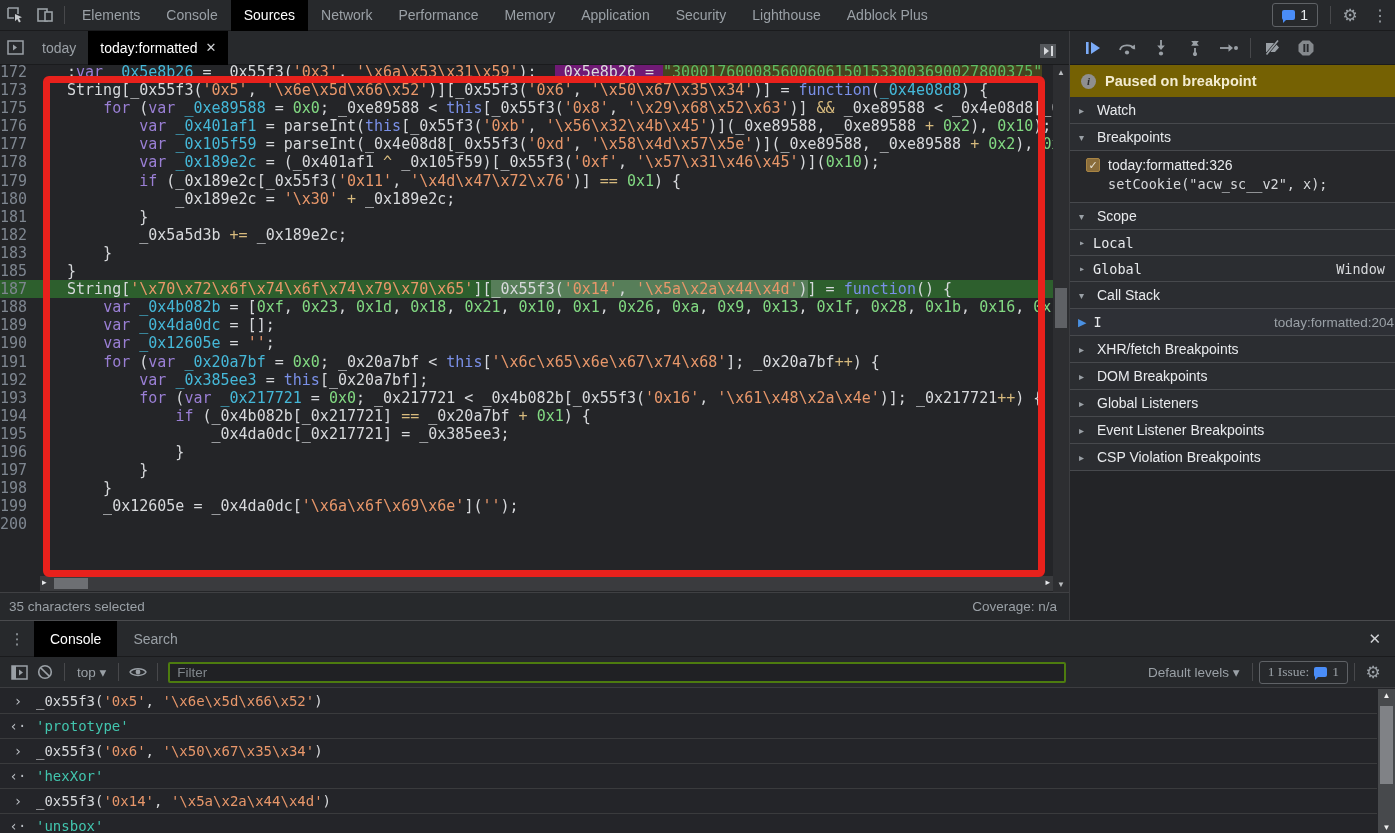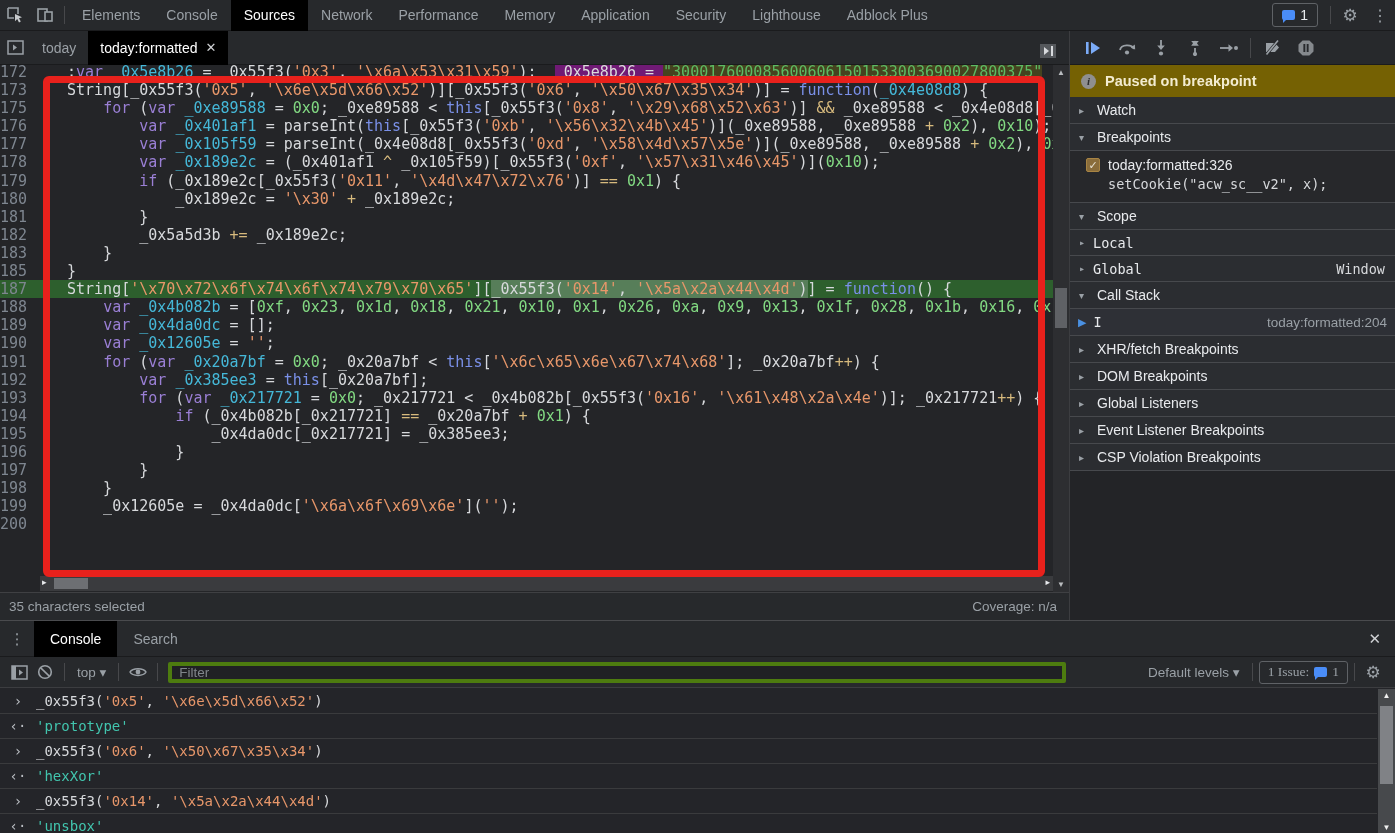--- a/index.html
+++ b/index.html
@@ -87,34 +87,34 @@
     color:#e8e3d5; font-size:11px; line-height:12px; text-align:center; cursor:pointer; }
   .bp-line2 { margin:3px 0 0 22px; font-family:"DejaVu Sans Mono", monospace; font-size:13.5px; color:#d7d9dc; }
   .scope-row { height:26px; background:#2b2d31; border-bottom:1px solid #47494d; display:flex; align-items:center;
     padding-left:9px; gap:8px; color:#e8eaed; cursor:pointer;
     font-family:"DejaVu Sans Mono", monospace; font-size:13.5px; }
   .scope-row .val { margin-left:auto; padding-right:10px; color:#d7d9dc; }
   .frame-row { height:27px; background:#2e3036; border-bottom:1px solid #47494d; display:flex; align-items:center;
     padding-left:8px; gap:7px; cursor:pointer; }
   .frame-marker { color:#4a90e2; font-size:11px; }
   .frame-fn { color:#e8eaed; font-family:"DejaVu Sans Mono", monospace; font-size:13.5px; }
-  .frame-loc { margin-left:auto; padding-right:8px; color:#9aa0a6; font-size:13.5px; }
+  .frame-loc { margin-left:auto; padding-right:1px; color:#9aa0a6; font-size:13.5px; }
 
   
   #drawer { position:absolute; left:0; top:620px; width:1395px; height:213px; background:#242529; border-top:1px solid #4a4b4e; }
   .drawer-tabs { height:36px; background:#27292c; border-bottom:1px solid #1a1b1d; display:flex; align-items:center; }
   .drawer-dots { width:34px; text-align:center; font-size:15px; color:#9aa0a6; cursor:pointer; }
   .drawer-tab { padding:0 16px; height:36px; line-height:36px; font-size:14px; color:#9aa0a6; cursor:pointer; }
   .drawer-tab.active { background:#000; color:#fff; }
   .drawer-close { margin-left:auto; padding-right:14px; font-size:15px; color:#cfd1d4; cursor:pointer; }
   .console-tb { height:31px; background:#27292c; border-bottom:1px solid #3c3d40; display:flex; align-items:center; padding-left:6px; }
   .ctb-sep { width:1px; height:18px; background:#47484b; margin:0 6px; }
   .ctb-label { font-size:13.5px; color:#9aa0a6; padding:0 6px; cursor:pointer; white-space:nowrap; }
   .filter-input { flex:1; max-width:898px; height:21px; margin:0 10px 0 4px; background:#202124;
-    border:4px solid #4d7c0f; border-radius:2px; color:#ec4899; font-size:13.5px; padding:0 7px; outline:none; }
+    border:2px solid #4d7c0f; border-radius:2px; color:#ec4899; font-size:13.5px; padding:0 7px; outline:none; }
   .filter-input::placeholder { color:#80868b; }
   .right-cluster { margin-left:auto; display:flex; align-items:center; padding-right:10px; }
   .issue-box { display:flex; align-items:center; gap:5px; border:1px solid #5f6266; border-radius:3px;
     height:23px; padding:0 8px; font-size:13.5px; color:#9aa0a6; cursor:pointer;font-family:Liberation Serif, serif; }
   .bubble { position:relative; width:13px; height:10px; background:#4a8df8; border-radius:2px; }
   .bubble:after { content:""; position:absolute; left:1px; bottom:-3px; border:3px solid transparent; border-top-color:#4a8df8; border-left-color:#4a8df8; }
   #console-messages { position:absolute; left:0; top:68px; width:1377px; height:145px; overflow:hidden; }
   .cmsg { height:25px; border-bottom:1px solid #3a3b3d; display:flex; align-items:center;
     font-family:"DejaVu Sans Mono", monospace; font-size:14px; }
   .cmsg .cicon { width:36px; text-align:center; color:#babec3; font-size:14px; }

